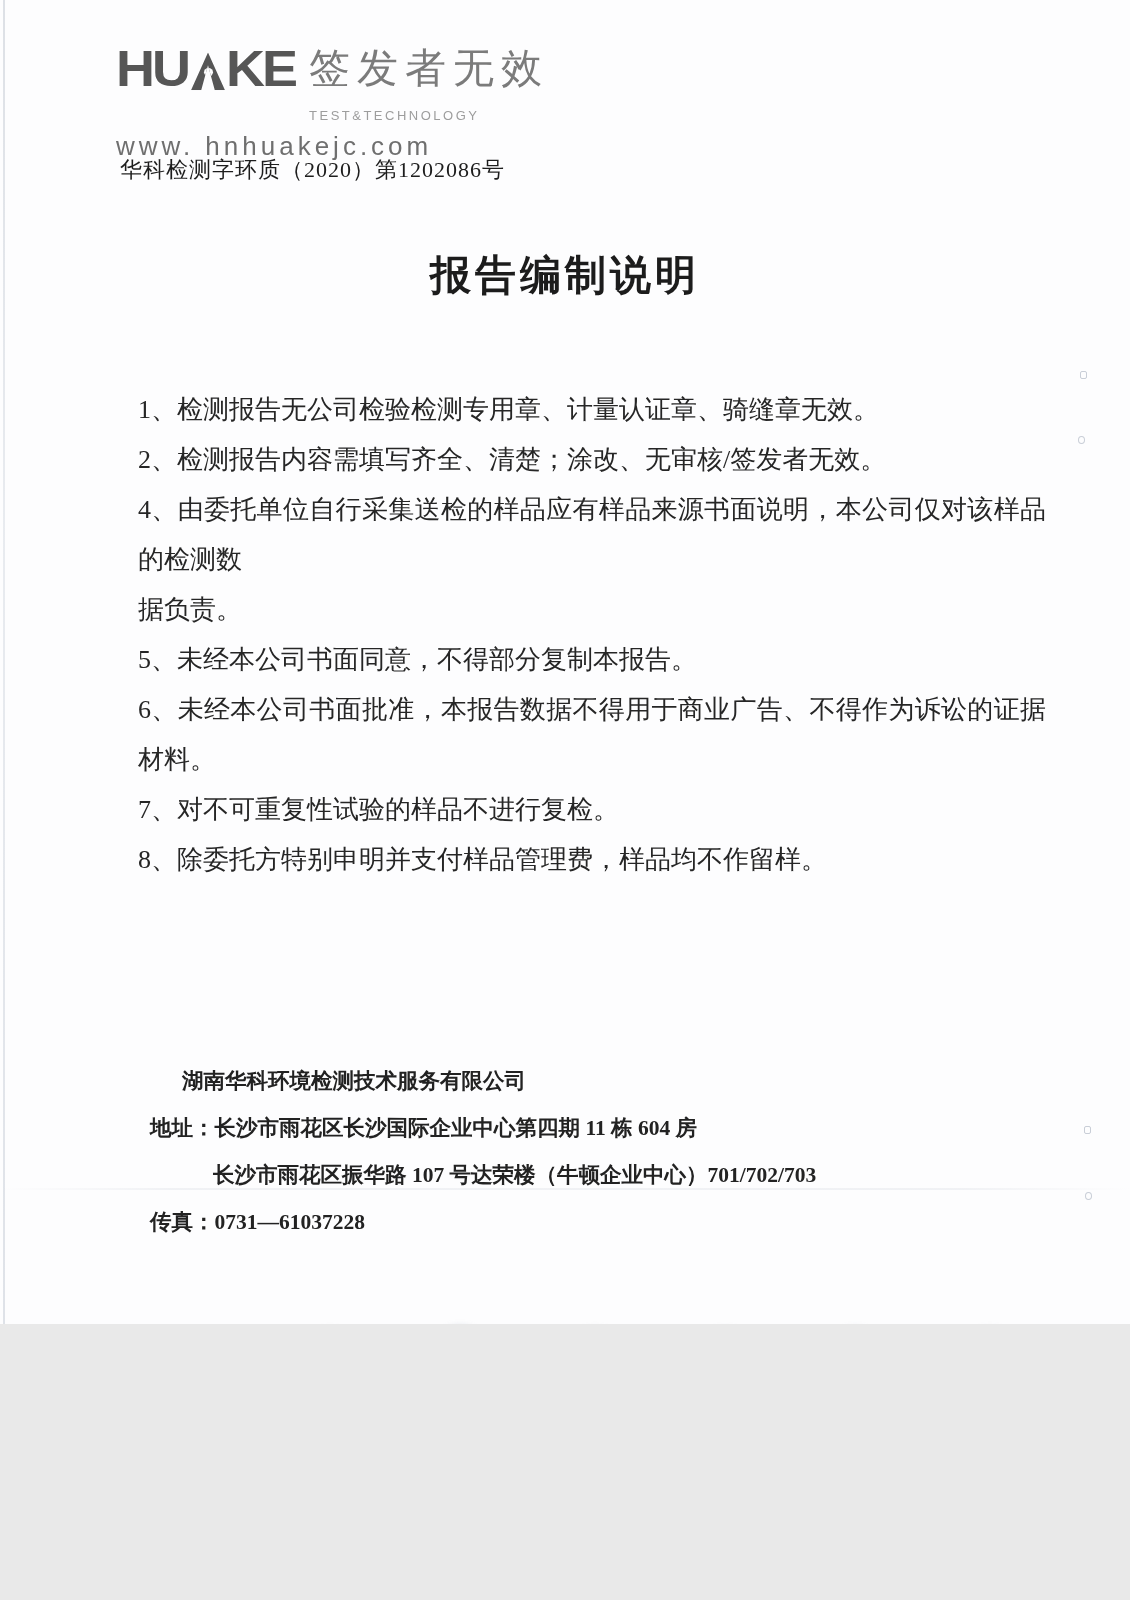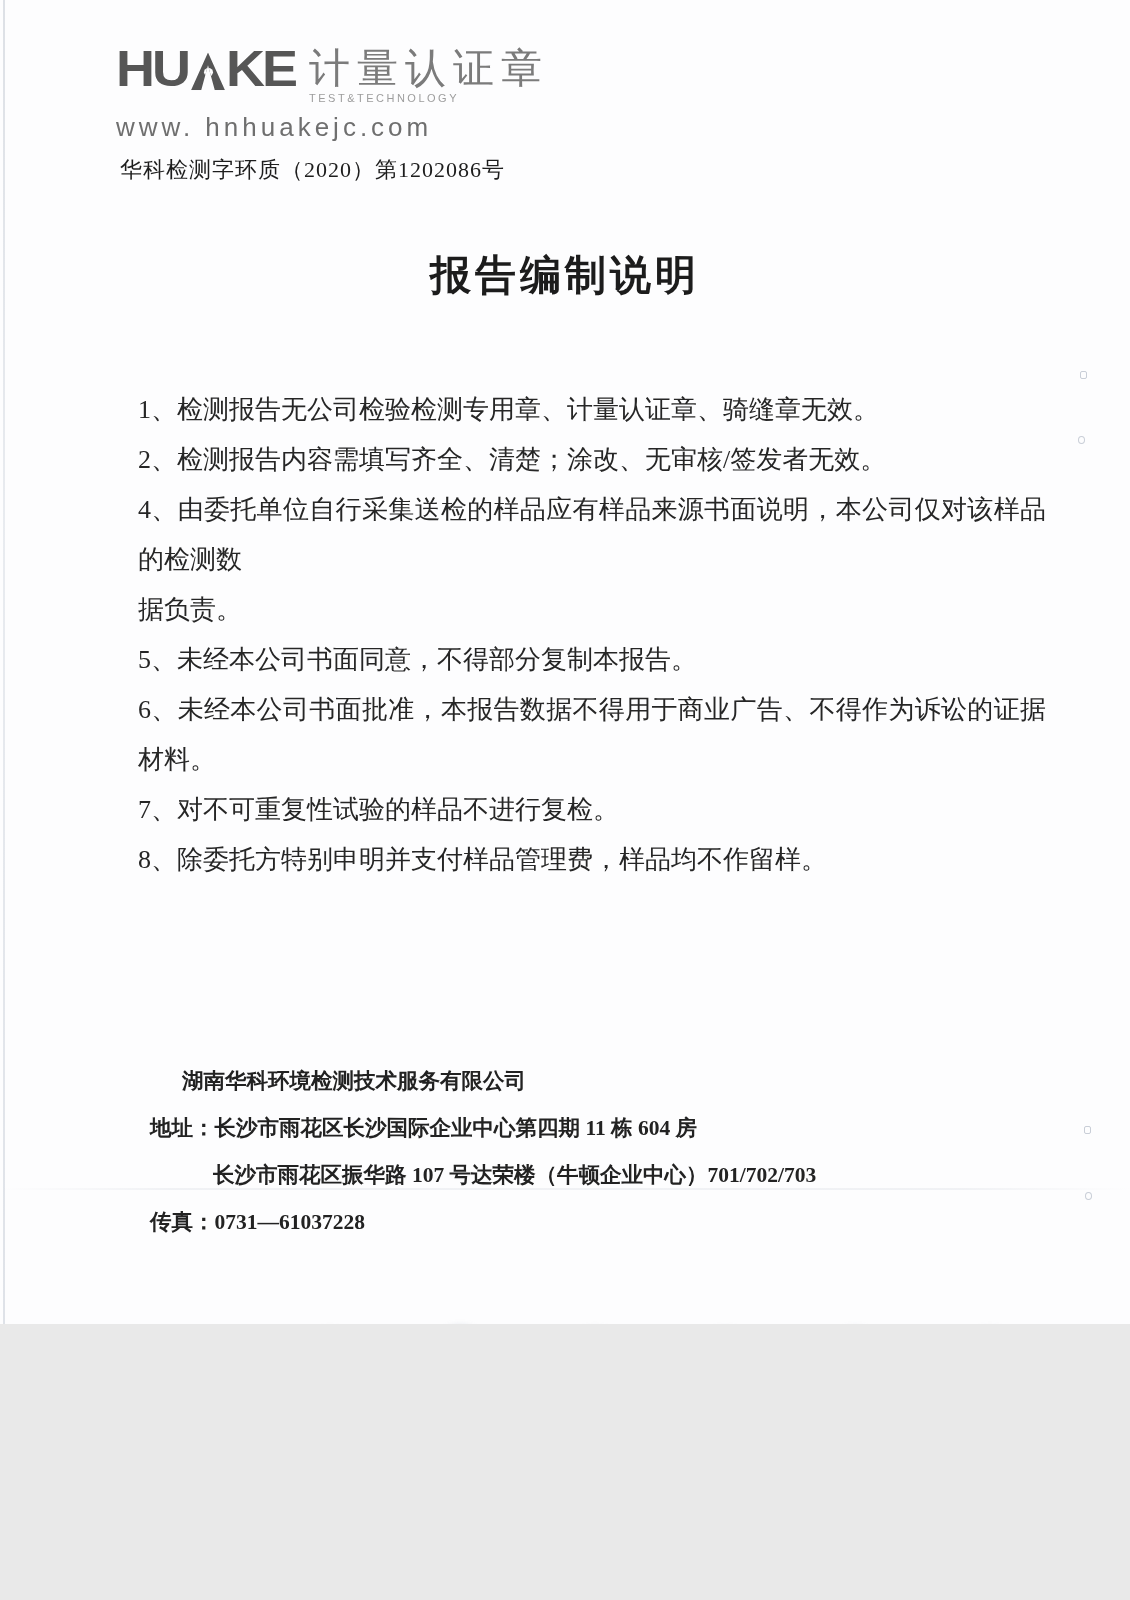--- a/index.html
+++ b/index.html
@@ -36,21 +36,21 @@
   .brand-a-dot{
     position:absolute;left:50%;top:42%;width:9px;height:9px;margin-left:-4.5px;
     background:#fdfdfe;border-radius:50%;
   }
   .logo-cn-wrap{margin-left:14px;}
   .logo-cn{
     font-size:41px;line-height:44px;color:#7b7b7b;letter-spacing:7px;
     font-family:"Liberation Sans", sans-serif;
   }
   .logo-tagline{
-    font-size:11px;color:#9d9d9d;letter-spacing:2.5px;margin-top:2px;
+    font-size:13px;color:#9d9d9d;letter-spacing:2.5px;margin-top:18px;
     font-family:"Liberation Sans", sans-serif;
   }
   .logo-site{
     margin-top:8px;
     font-family:"Liberation Sans", sans-serif;
     font-size:26px;color:#6f6f6f;letter-spacing:4px;
   }
   .record-no{
     position:absolute;left:120px;top:155px;
     font-size:22px;color:#1d1d1d;letter-spacing:1px;
@@ -109,21 +109,21 @@
 <body>
 
 <div class="page">
 
   <div class="scan-edge"></div>
 
   <div class="logo-block">
     <div class="logo-row">
       <div class="brand"><span>HU</span><span class="brand-a"><span class="brand-a-dot"></span></span><span>KE</span></div>
       <div class="logo-cn-wrap">
-        <div class="logo-cn">计量认证章</div>
+        <div class="logo-cn">签发者无效</div>
         <div class="logo-tagline">TEST&amp;TECHNOLOGY</div>
       </div>
     </div>
     <div class="logo-site">www. hnhuakejc.com</div>
   </div>
 
   <div class="record-no">华科检测字环质（2020）第1202086号</div>
 
   <div class="doc-title">报告编制说明</div>
 

